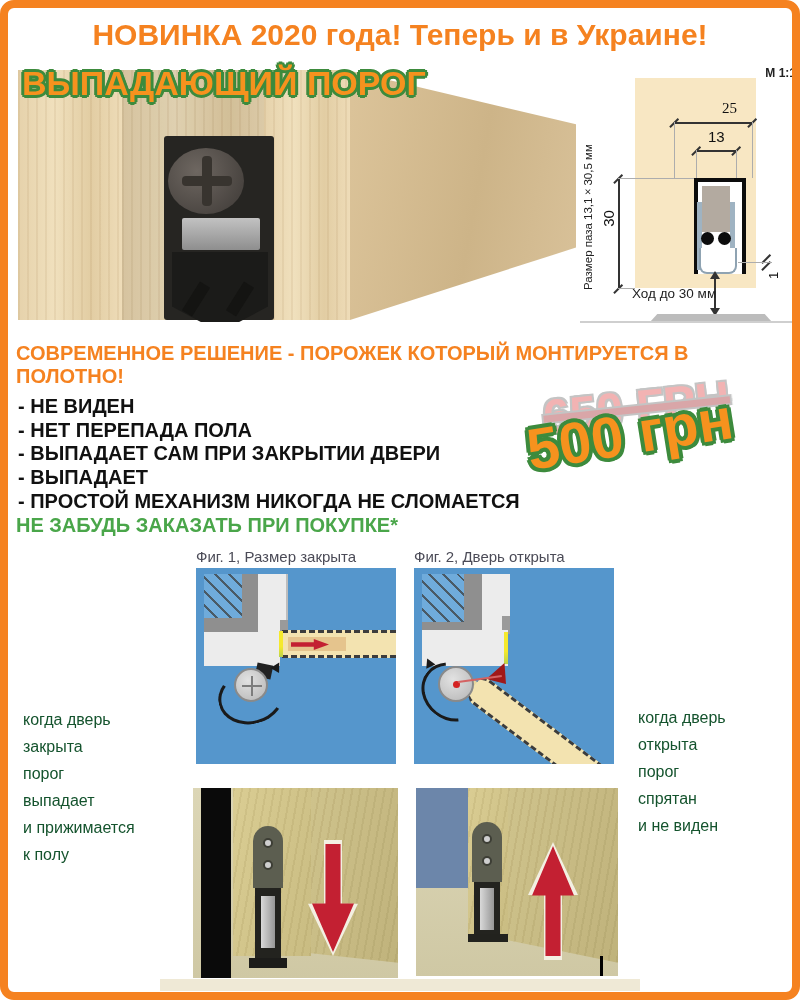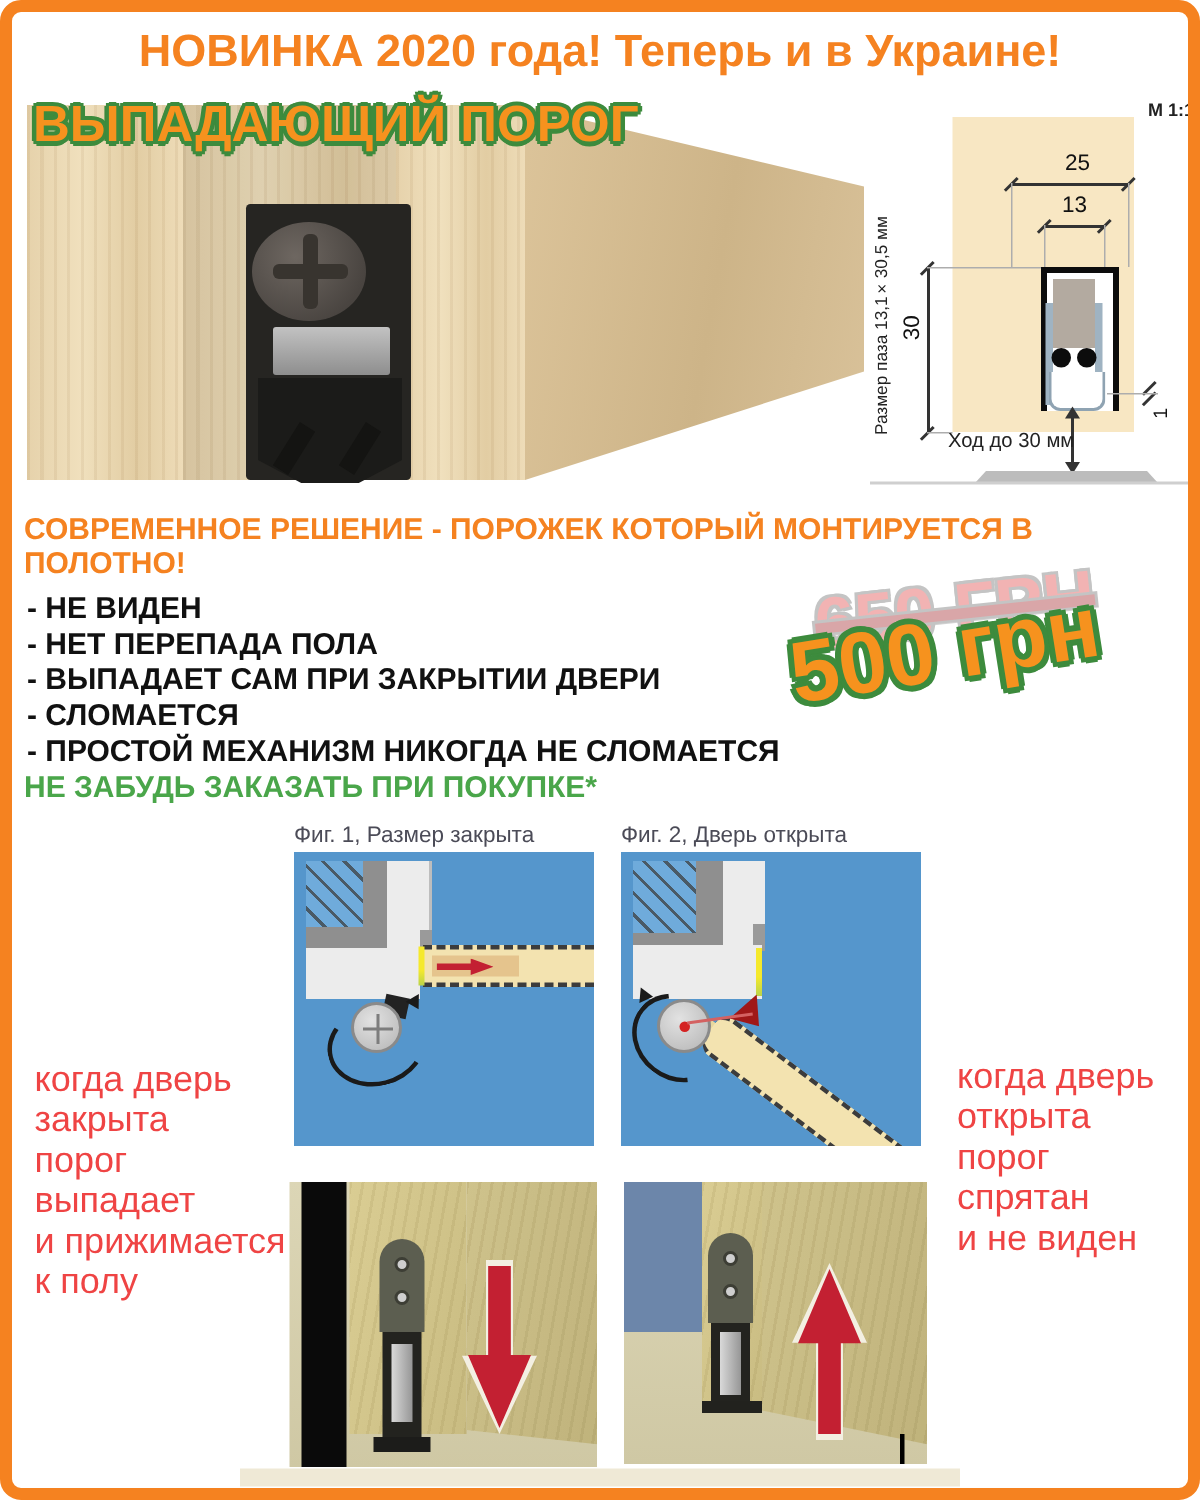--- a/index.html
+++ b/index.html
@@ -99,21 +99,21 @@
   .plate{background:#5C5E50;border-radius:15px 15px 0 0;}
   .screw{width:10px;height:10px;border-radius:50%;background:#CFCFCF;border:2px solid #3D3E35;box-sizing:border-box;}
   .channel{background:#23231F;}
   .plunger{background:linear-gradient(90deg,#d9d9d9,#969696);}
   .arrow-w{background:#F3EFE2;}
   .arrow-r{background:#C32032;}
   .clip-down{clip-path:polygon(32% 0,68% 0,68% 55%,100% 55%,50% 100%,0 55%,32% 55%);}
   .clip-up{clip-path:polygon(50% 0,100% 45%,68% 45%,68% 100%,32% 100%,32% 45%,0 45%);}
   .clip-right{clip-path:polygon(0 30%,60% 30%,60% 0,100% 50%,60% 100%,60% 70%,0 70%);}
   
-  .caption{font-size:24px;line-height:27px;color:#ef4444;white-space:pre-line;}
+  .caption{font-size:16px;line-height:27px;color:#14532d;white-space:pre-line;}
   .bottom-strip{left:152px;top:971px;width:480px;height:12px;background:#EFE9D6;}
   .crop-mark{left:592px;top:948px;width:3px;height:20px;background:#000;}
 </style>
 </head>
 <body>
 
 <div class="page">
 
   <div class="abs header-title">НОВИНКА 2020 года! Теперь и в Украине!</div>
 
@@ -132,21 +132,21 @@
       <div class="abs fin" style="left:62px;top:30px;"></div>
     </div>
     <div class="abs hero-title">ВЫПАДАЮЩИЙ ПОРОГ</div>
   </div>
 
   <div class="abs tech">
     <div class="abs tech-scale">М 1:1</div>
     <div class="abs tech-groove-label">Размер паза 13,1×30,5 мм</div>
     <div class="abs cream"></div>
 
-    <div class="abs dim-label" style="left:132px;top:48px;">25</div>
+    <div class="abs dim-label" style="left:144px;top:48px;font-family:Liberation Serif, serif;">25</div>
     <div class="abs dline" style="left:96px;top:70px;width:78px;height:1.5px;"></div>
     <div class="abs tick" style="left:90px;top:70px;"></div>
     <div class="abs tick" style="left:168px;top:70px;"></div>
     <div class="abs ext" style="left:96px;top:70px;width:1px;height:56px;"></div>
     <div class="abs ext" style="left:174px;top:70px;width:1px;height:56px;"></div>
 
     <div class="abs dim-label" style="left:130px;top:76px;">13</div>
     <div class="abs dline" style="left:118px;top:98px;width:40px;height:1.5px;"></div>
     <div class="abs tick" style="left:112px;top:98px;"></div>
     <div class="abs tick" style="left:152px;top:98px;"></div>
@@ -178,21 +178,21 @@
     <div class="abs tri" style="left:132px;top:256px;border-left:5px solid transparent;border-right:5px solid transparent;border-top:8px solid #333;"></div>
     <div class="abs travel-label">Ход до 30 мм</div>
     <div class="abs floor-strip"></div>
     <div class="abs floor-line"></div>
   </div>
 
   <div class="abs headline">СОВРЕМЕННОЕ РЕШЕНИЕ - ПОРОЖЕК КОТОРЫЙ МОНТИРУЕТСЯ В ПОЛОТНО!</div>
   <div class="abs feature" style="top:387px;">- НЕ ВИДЕН</div>
   <div class="abs feature" style="top:411px;">- НЕТ ПЕРЕПАДА ПОЛА</div>
   <div class="abs feature" style="top:434px;">- ВЫПАДАЕТ САМ ПРИ ЗАКРЫТИИ ДВЕРИ</div>
-  <div class="abs feature" style="top:458px;">- СЛОМАЕТСЯ</div>
+  <div class="abs feature" style="top:458px;">- ВЫПАДАЕТ</div>
   <div class="abs reminder">НЕ ЗАБУДЬ ЗАКАЗАТЬ ПРИ ПОКУПКЕ*</div>
   <div class="abs feature" style="top:482px;">- ПРОСТОЙ МЕХАНИЗМ НИКОГДА НЕ СЛОМАЕТСЯ</div>
 
   <div class="abs price-old">650 ГРН</div>
   <div class="abs price-new">500 грн</div>
 
   <div class="abs fig-label" style="left:188px;">Фиг. 1, Размер закрыта</div>
   <div class="abs fig-label" style="left:406px;">Фиг. 2, Дверь открыта</div>
 
   <div class="abs diagram" style="left:188px;">

